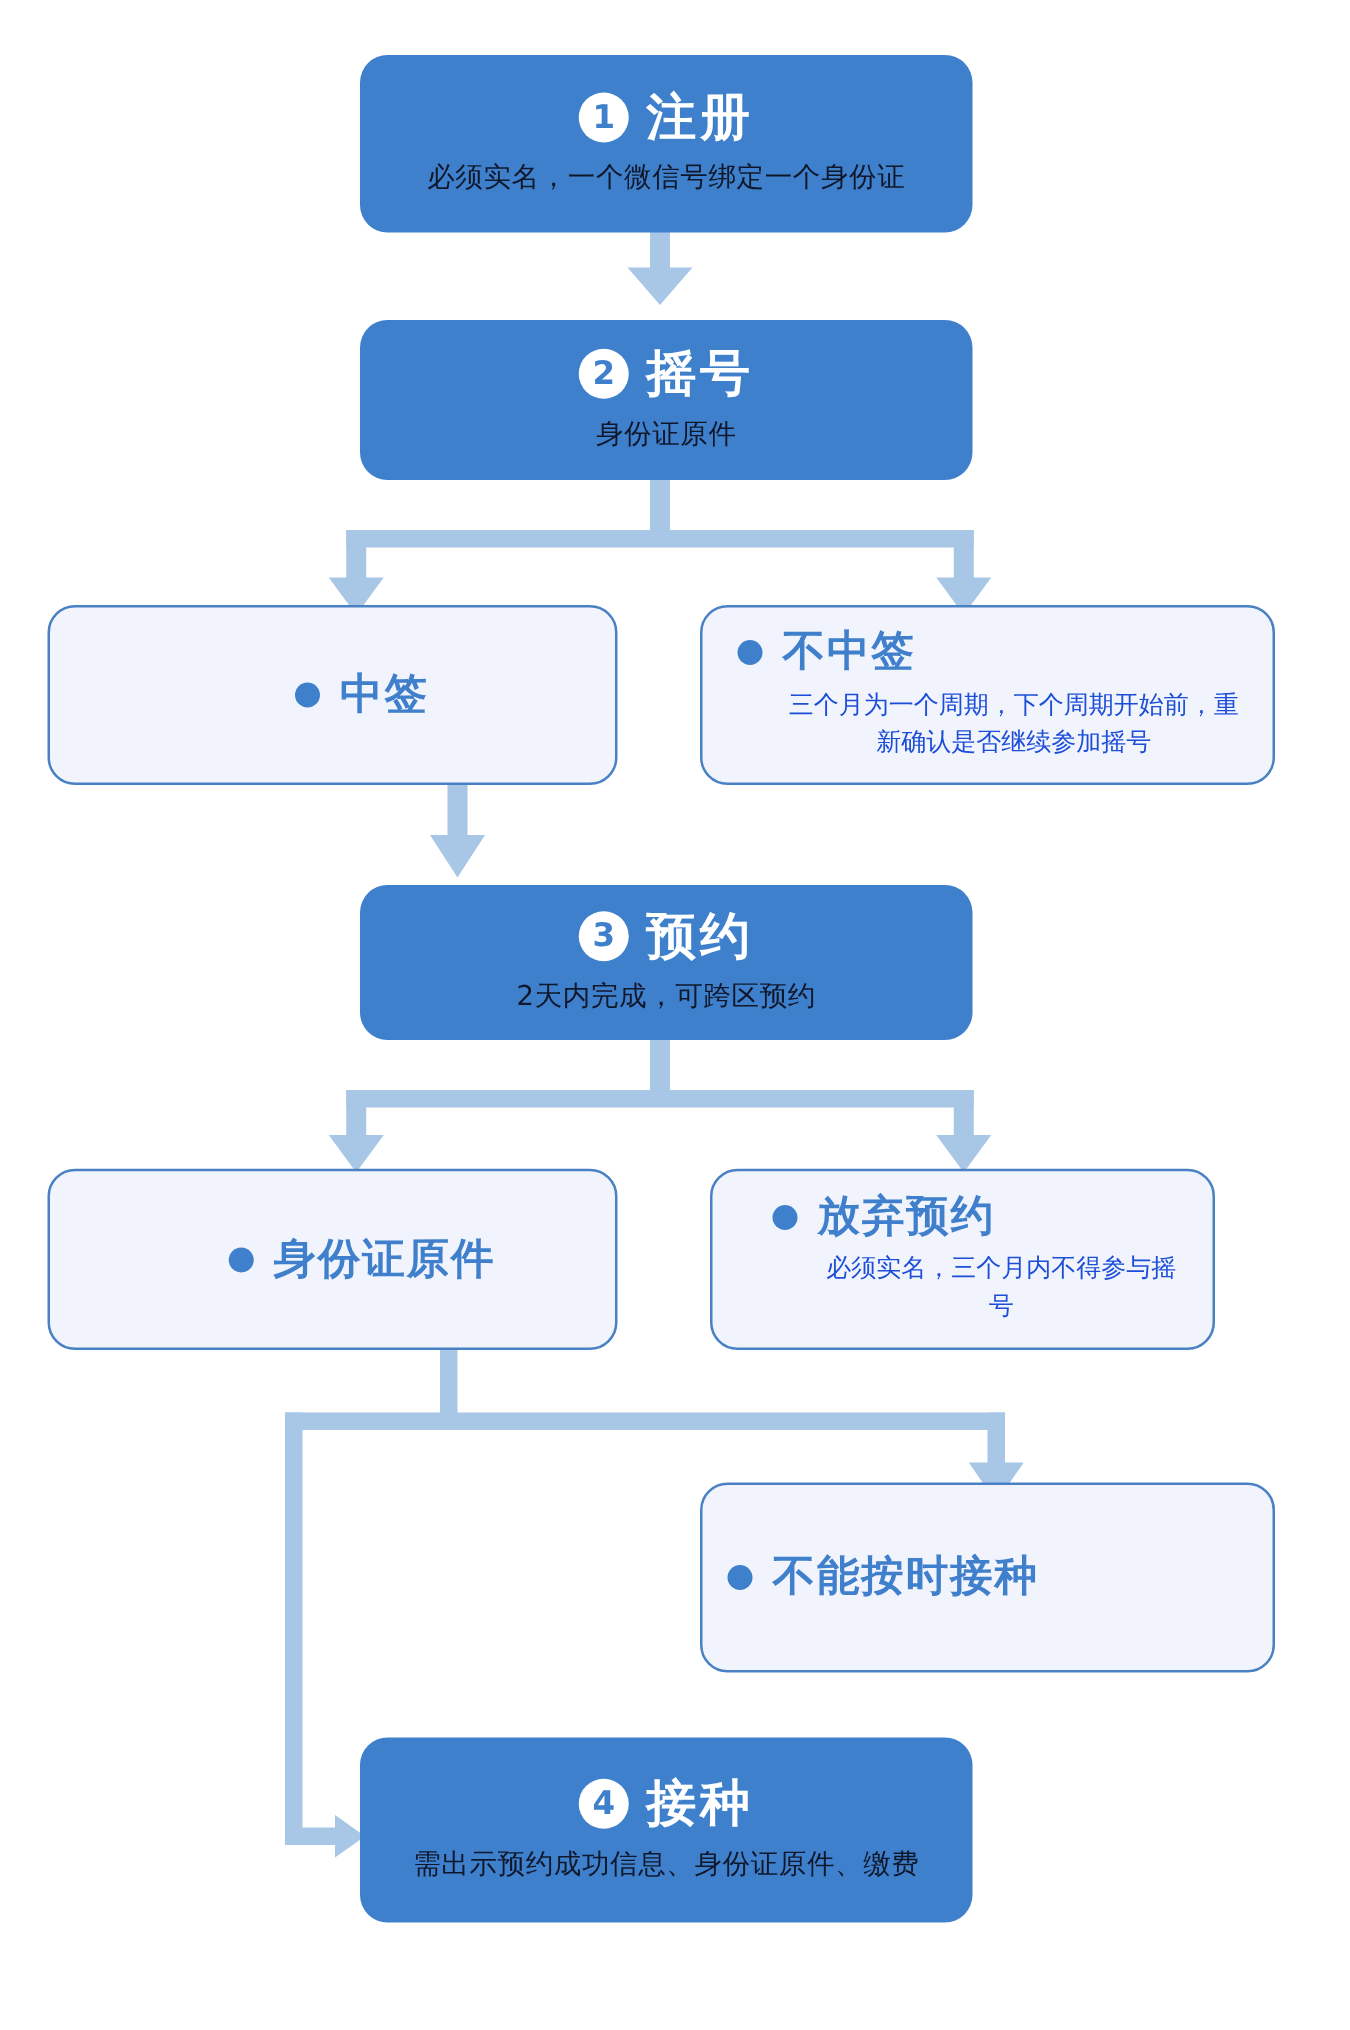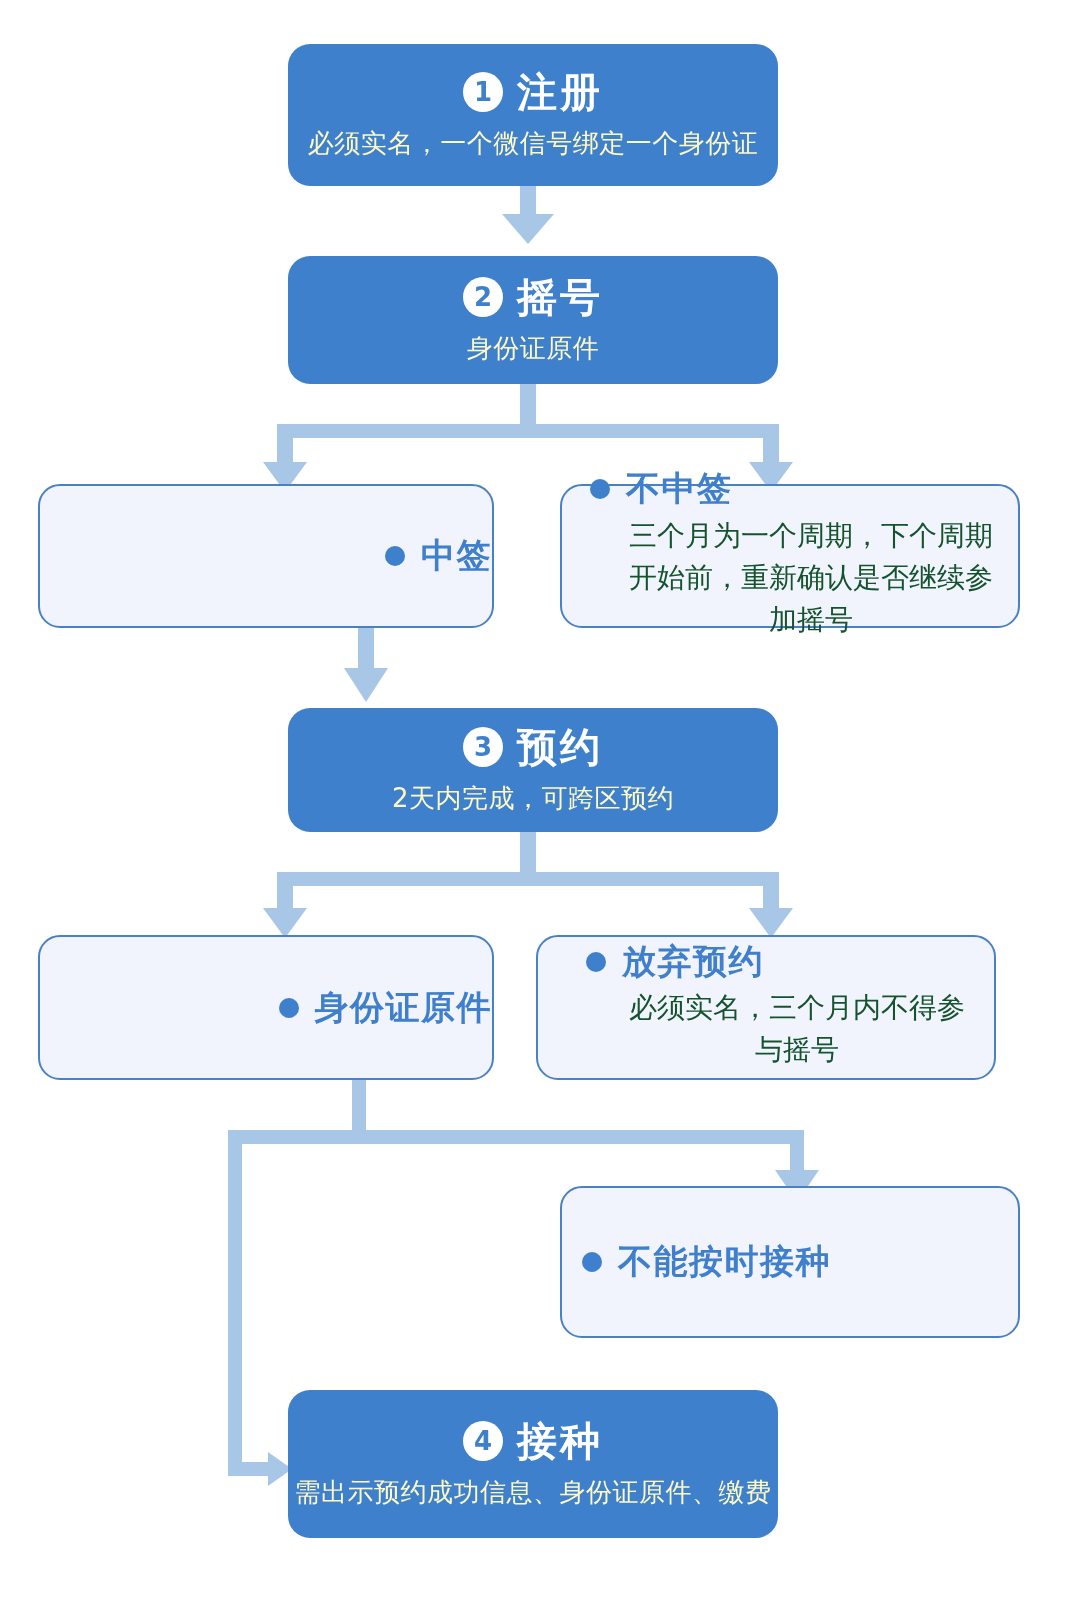--- a/index.html
+++ b/index.html
@@ -61,38 +61,38 @@
     flex: 0 0 auto;
   }
   .step-title {
     font-size: 40px;
     font-weight: bold;
     letter-spacing: 3px;
     line-height: 1.05;
   }
   .step-sub {
     margin-top: 14px;
-    font-size: 26px;
-    color: #fef9c3;
+    font-size: 22px;
+    color: #0f172a;
     letter-spacing: 0.5px;
     line-height: 1.25;
   }
   
   .branch-box {
     position: absolute;
     background: #f1f4fc;
     border: 2px solid #4a81c4;
     border-radius: 22px;
     box-sizing: border-box;
     display: flex;
     flex-direction: column;
     justify-content: center;
   }
   .branch-box.center {
-    align-items: flex-end;
+    align-items: center;
     text-align: center;
     padding-left: 47px;
   }
   .branch-box.left-align {
     align-items: flex-start;
     padding-left: 28px;
     padding-right: 22px;
     text-align: center;
   }
   .branch-head {
@@ -108,22 +108,22 @@
     flex: 0 0 auto;
   }
   .branch-title {
     font-size: 34px;
     font-weight: bold;
     color: #3f7fcc;
     letter-spacing: 1.5px;
     line-height: 1.05;
   }
   .branch-sub {
-    font-size: 28px;
-    color: #14532d;
+    font-size: 20px;
+    color: #1d4ed8;
     line-height: 1.5;
     margin-top: 8px;
     margin-left: 36px;
     max-width: 390px;
   }
 </style>
 </head>
 <body>
 
 <div id="stage">
@@ -214,21 +214,21 @@
     <div class="step-sub">2天内完成，可跨区预约</div>
   </div>
 
   <div class="branch-box center" style="left:38px; top:935px; width:456px; height:145px;">
     <div class="branch-head">
       <span class="bullet"></span>
       <span class="branch-title">身份证原件</span>
     </div>
   </div>
 
-  <div class="branch-box left-align" style="left:536px; top:935px; width:460px; height:145px;padding-left:48px;">
+  <div class="branch-box left-align" style="left:568px; top:935px; width:404px; height:145px;padding-left:48px;">
     <div class="branch-head">
       <span class="bullet"></span>
       <span class="branch-title">放弃预约</span>
     </div>
     <div class="branch-sub">必须实名，三个月内不得参与摇号</div>
   </div>
 
   <div class="branch-box left-align" style="left:560px; top:1186px; width:460px; height:152px;padding-left:20px;">
     <div class="branch-head">
       <span class="bullet"></span>

